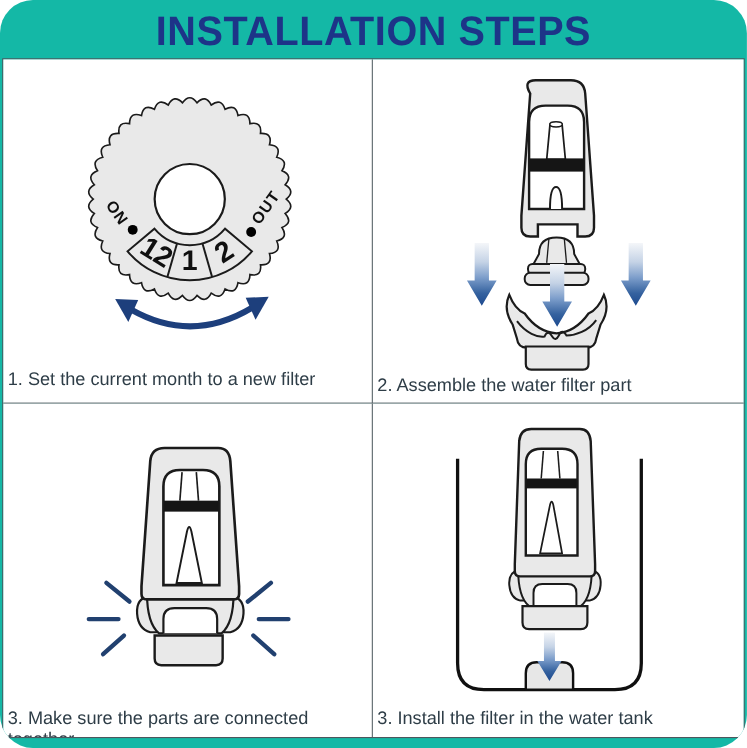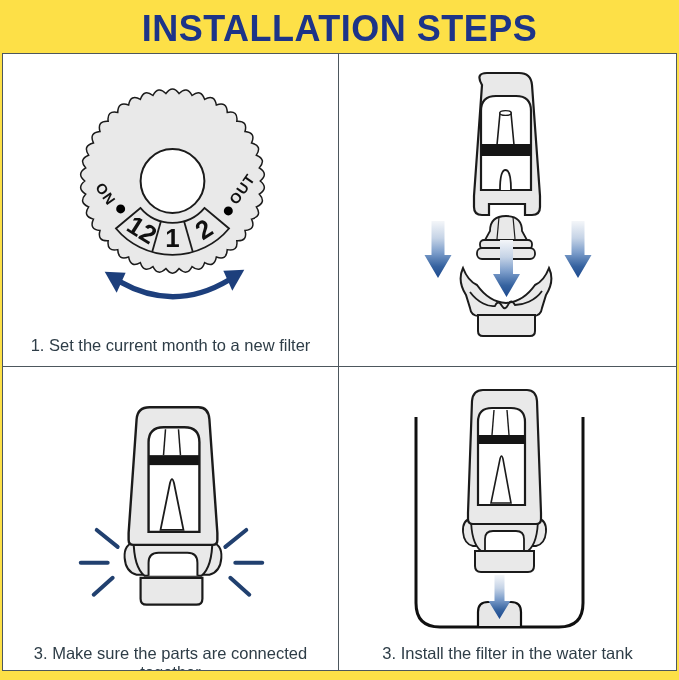--- a/index.html
+++ b/index.html
@@ -1,27 +1,27 @@
 <!DOCTYPE html>
 <html><head>
 <meta charset="utf-8">
 <style>
   html,body{margin:0;padding:0;background:#fff;}
-  .page{width:679px;height:680px;background:#fde047;overflow:hidden;position:relative;
-        font-family:"Liberation Sans",sans-serif;}
+  .page{width:679px;height:680px;background:#14b8a6;overflow:hidden;position:relative;
+        font-family:"Liberation Sans",sans-serif;border-radius:30px;}
   .title{margin:0;padding-top:7px;height:46px;text-align:center;
          font-size:36px;font-weight:bold;letter-spacing:.5px;color:#1d3488;
          transform:scaleY(1.04);}
   .grid{margin:0 2px;width:673px;border:1px solid #4d575d;
         display:grid;grid-template-columns:336px 337px;grid-template-rows:313px 303px;}
   .cell{display:flex;flex-direction:column;overflow:hidden;background:#fff;}
   .cell.br{border-right:1px solid #4d575d;}
   .cell.bb{border-bottom:1px solid #4d575d;}
   .art{flex:1;display:flex;align-items:flex-start;justify-content:center;}
-  .caption{text-align:center;padding:0 4px 11px;font-size:16.5px;color:#2e3d47;}
+  .caption{text-align:left;padding:0 4px 11px;font-size:16.5px;color:#2e3d47;}
   svg text{font-family:"Liberation Sans",sans-serif;}
   .ln{stroke:#1b1b1b;fill:none;}
   .part{fill:#e9e9e9;stroke:#1b1b1b;}
 </style>
 </head>
 <body>
 
 <div class="page">
 
   <h1 class="title">INSTALLATION STEPS</h1>
@@ -100,20 +100,21 @@
             <path d="M -6.5 0 L 6.5 0 L 6.5 34 L 13.5 34 L 0 57 L -13.5 34 L -6.5 34 Z" fill="url(#arrowGrad)"></path>
           </g>
           <g transform="translate(167.5,186)">
             <path d="M -6.5 0 L 6.5 0 L 6.5 34 L 13.5 34 L 0 57 L -13.5 34 L -6.5 34 Z" fill="url(#arrowGrad)"></path>
           </g>
           <g transform="translate(239,167)">
             <path d="M -6.5 0 L 6.5 0 L 6.5 34 L 13.5 34 L 0 57 L -13.5 34 L -6.5 34 Z" fill="url(#arrowGrad)"></path>
           </g>
         </svg>
       </div>
+      <div class="caption">2. Assemble the water filter part</div>
     </section>
 
     <section class="cell br">
       <div class="art">
         <svg width="336" height="277" viewBox="0 0 336 277">
           <g>
 
             <path class="part" stroke-width="2" d="M 140 175 L 133 175 Q 121 177 122 191 Q 123 205 134 208 L 140 208 Z"></path>
             <path class="part" stroke-width="2" d="M 201 175 L 208 175 Q 220 177 219 191 Q 218 205 207 208 L 201 208 Z"></path>
 

